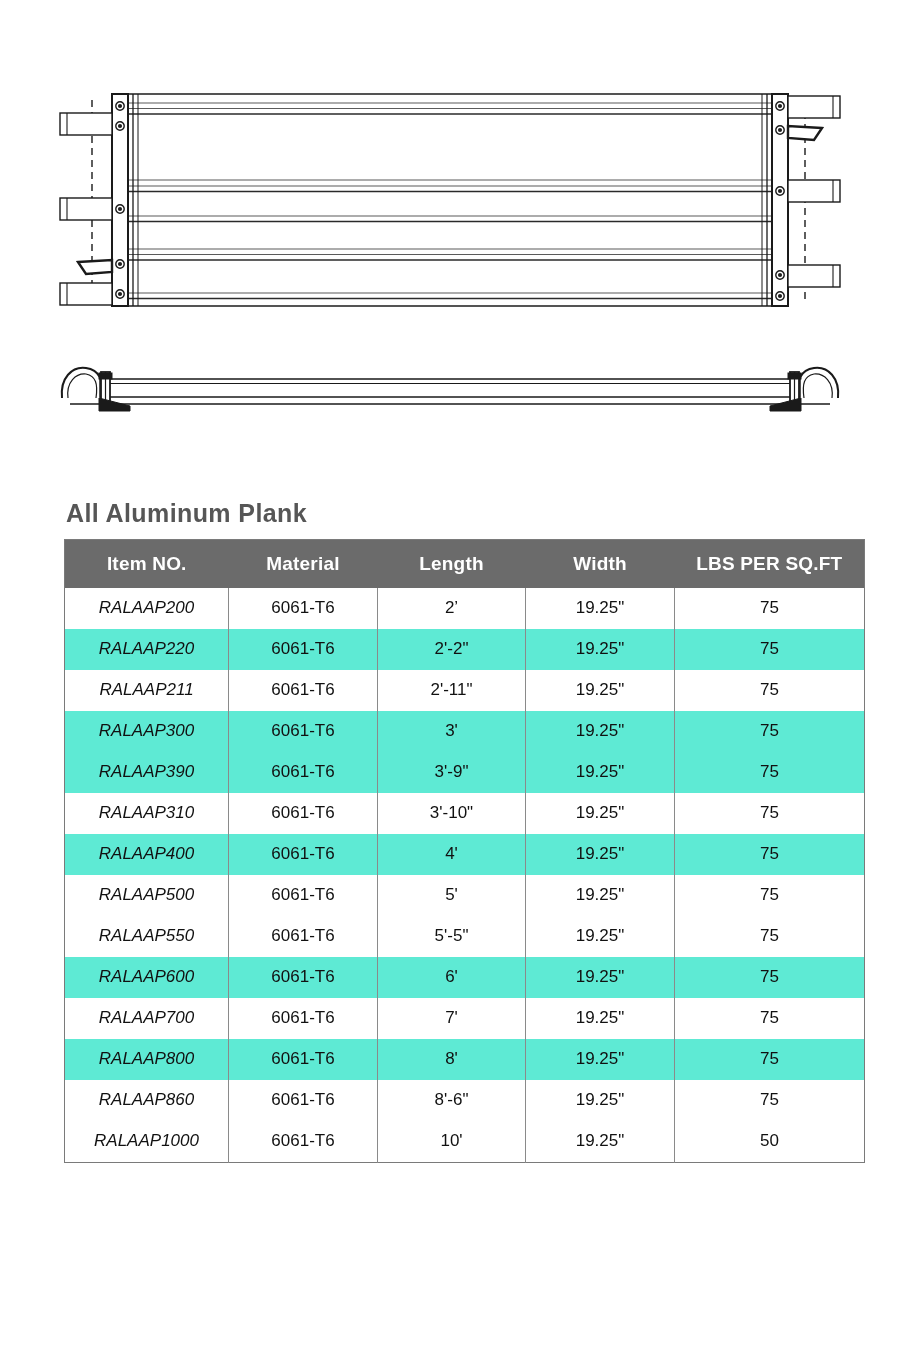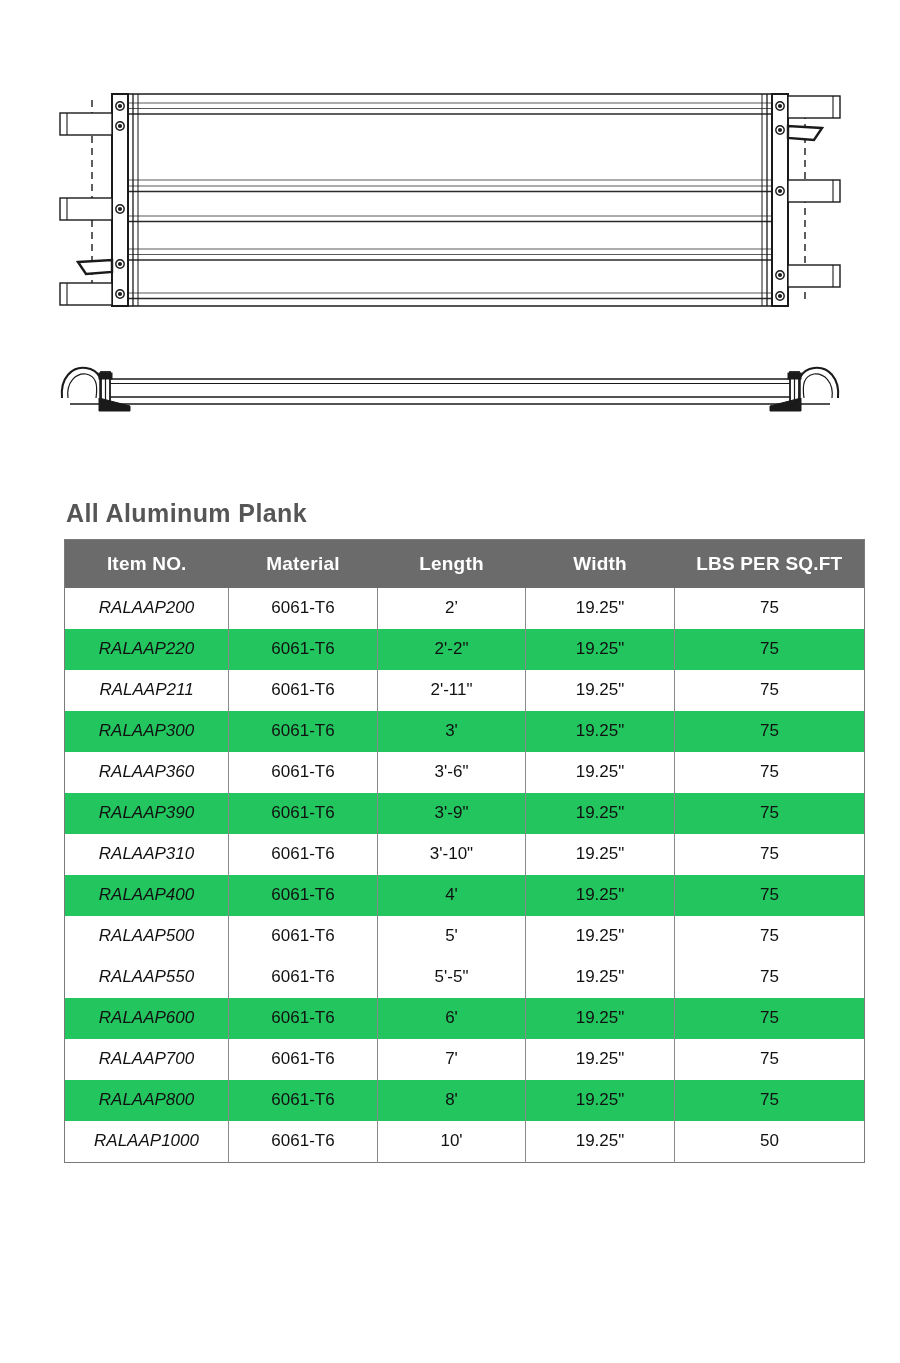--- a/index.html
+++ b/index.html
@@ -68,21 +68,21 @@
     height: 41px;
     text-align: center;
     font-size: 17px;
     color: #111;
     border-left: 1px solid #8a8a8a;
     border-right: 1px solid #8a8a8a;
     padding: 0;
     background: #ffffff;
   }
   table.spec-table tbody tr.alt td {
-    background: #22c55e;
+    background: #5eead4;
   }
   table.spec-table tbody td:first-child { border-left: none; font-style: italic; }
   table.spec-table tbody td:last-child  { border-right: none; }
 
   
   .col-item { width: 164px; }
   .col-mat  { width: 149px; }
   .col-len  { width: 148px; }
   .col-wid  { width: 149px; }
   .col-lbs  { width: 190px; }
@@ -278,27 +278,20 @@
           <td>19.25"</td>
           <td>75</td>
         </tr>
         <tr class="alt">
           <td>RALAAP300</td>
           <td>6061-T6</td>
           <td>3'</td>
           <td>19.25"</td>
           <td>75</td>
         </tr>
-        <tr>
-          <td>RALAAP360</td>
-          <td>6061-T6</td>
-          <td>3'-6"</td>
-          <td>19.25"</td>
-          <td>75</td>
-        </tr>
         <tr class="alt">
           <td>RALAAP390</td>
           <td>6061-T6</td>
           <td>3'-9"</td>
           <td>19.25"</td>
           <td>75</td>
         </tr>
         <tr>
           <td>RALAAP310</td>
           <td>6061-T6</td>
@@ -338,20 +331,27 @@
           <td>RALAAP700</td>
           <td>6061-T6</td>
           <td>7'</td>
           <td>19.25"</td>
           <td>75</td>
         </tr>
         <tr class="alt">
           <td>RALAAP800</td>
           <td>6061-T6</td>
           <td>8'</td>
+          <td>19.25"</td>
+          <td>75</td>
+        </tr>
+        <tr>
+          <td>RALAAP860</td>
+          <td>6061-T6</td>
+          <td>8'-6"</td>
           <td>19.25"</td>
           <td>75</td>
         </tr>
         <tr>
           <td>RALAAP1000</td>
           <td>6061-T6</td>
           <td>10'</td>
           <td>19.25"</td>
           <td>50</td>
         </tr>

